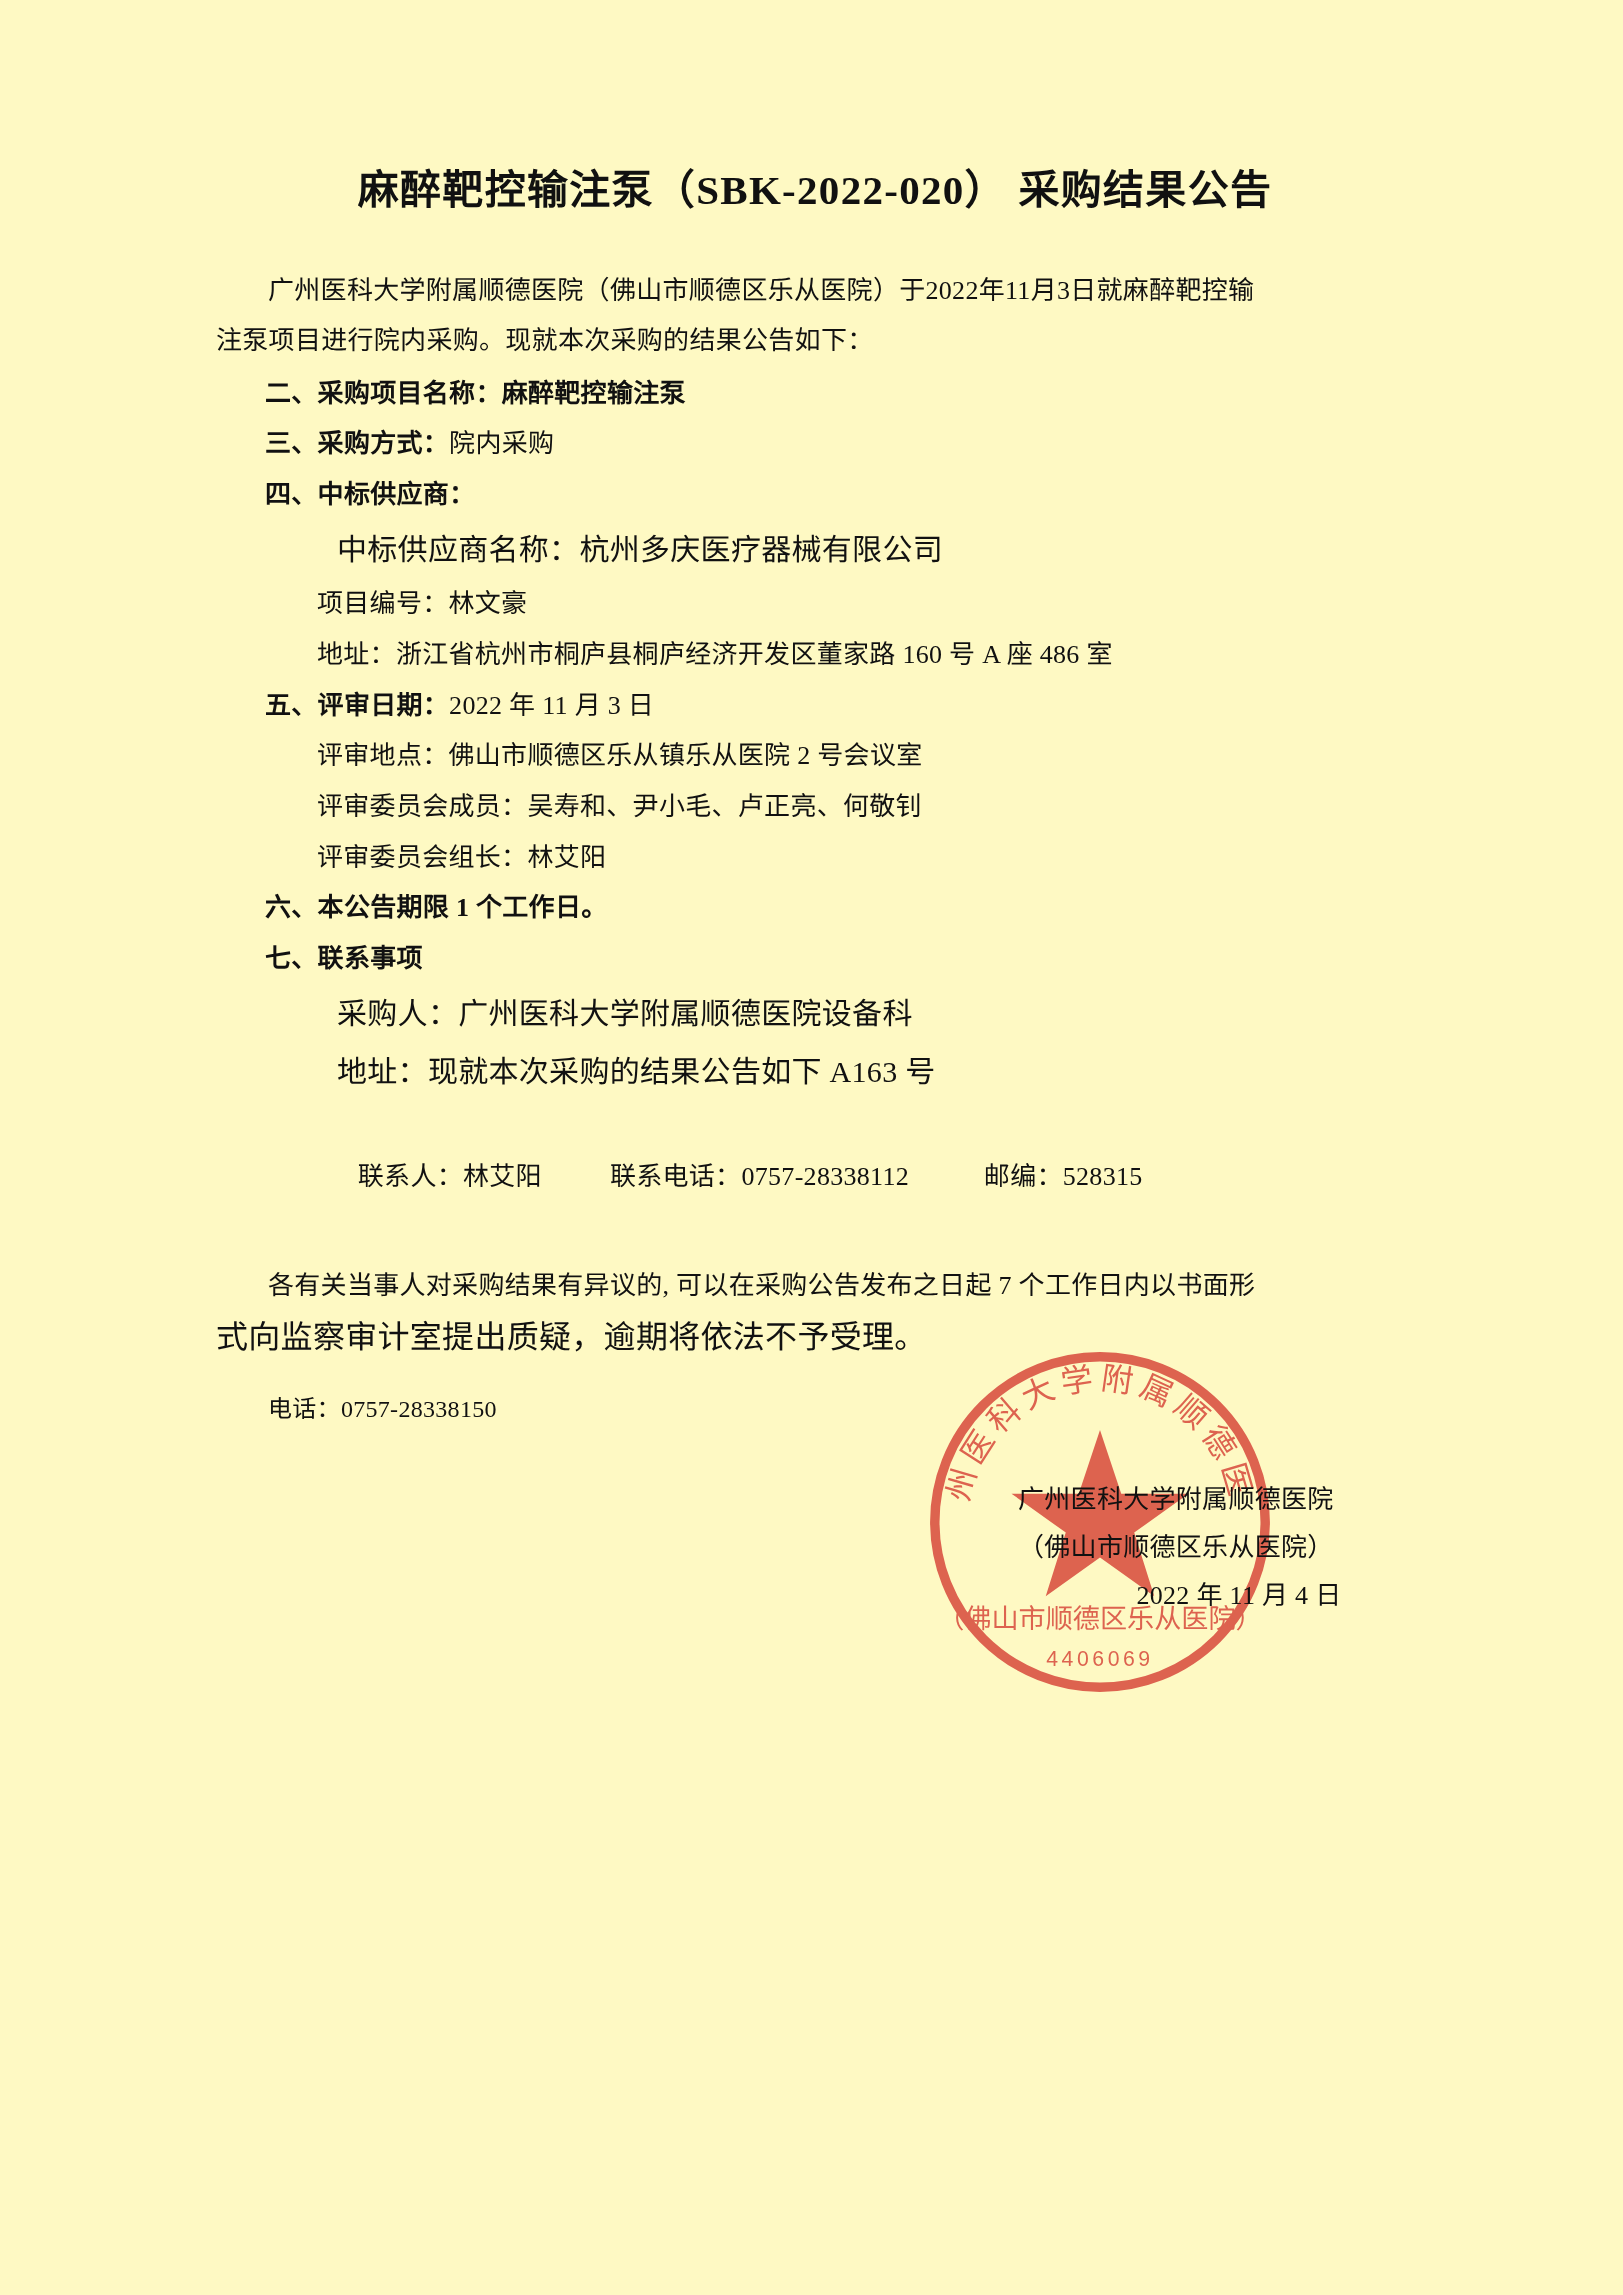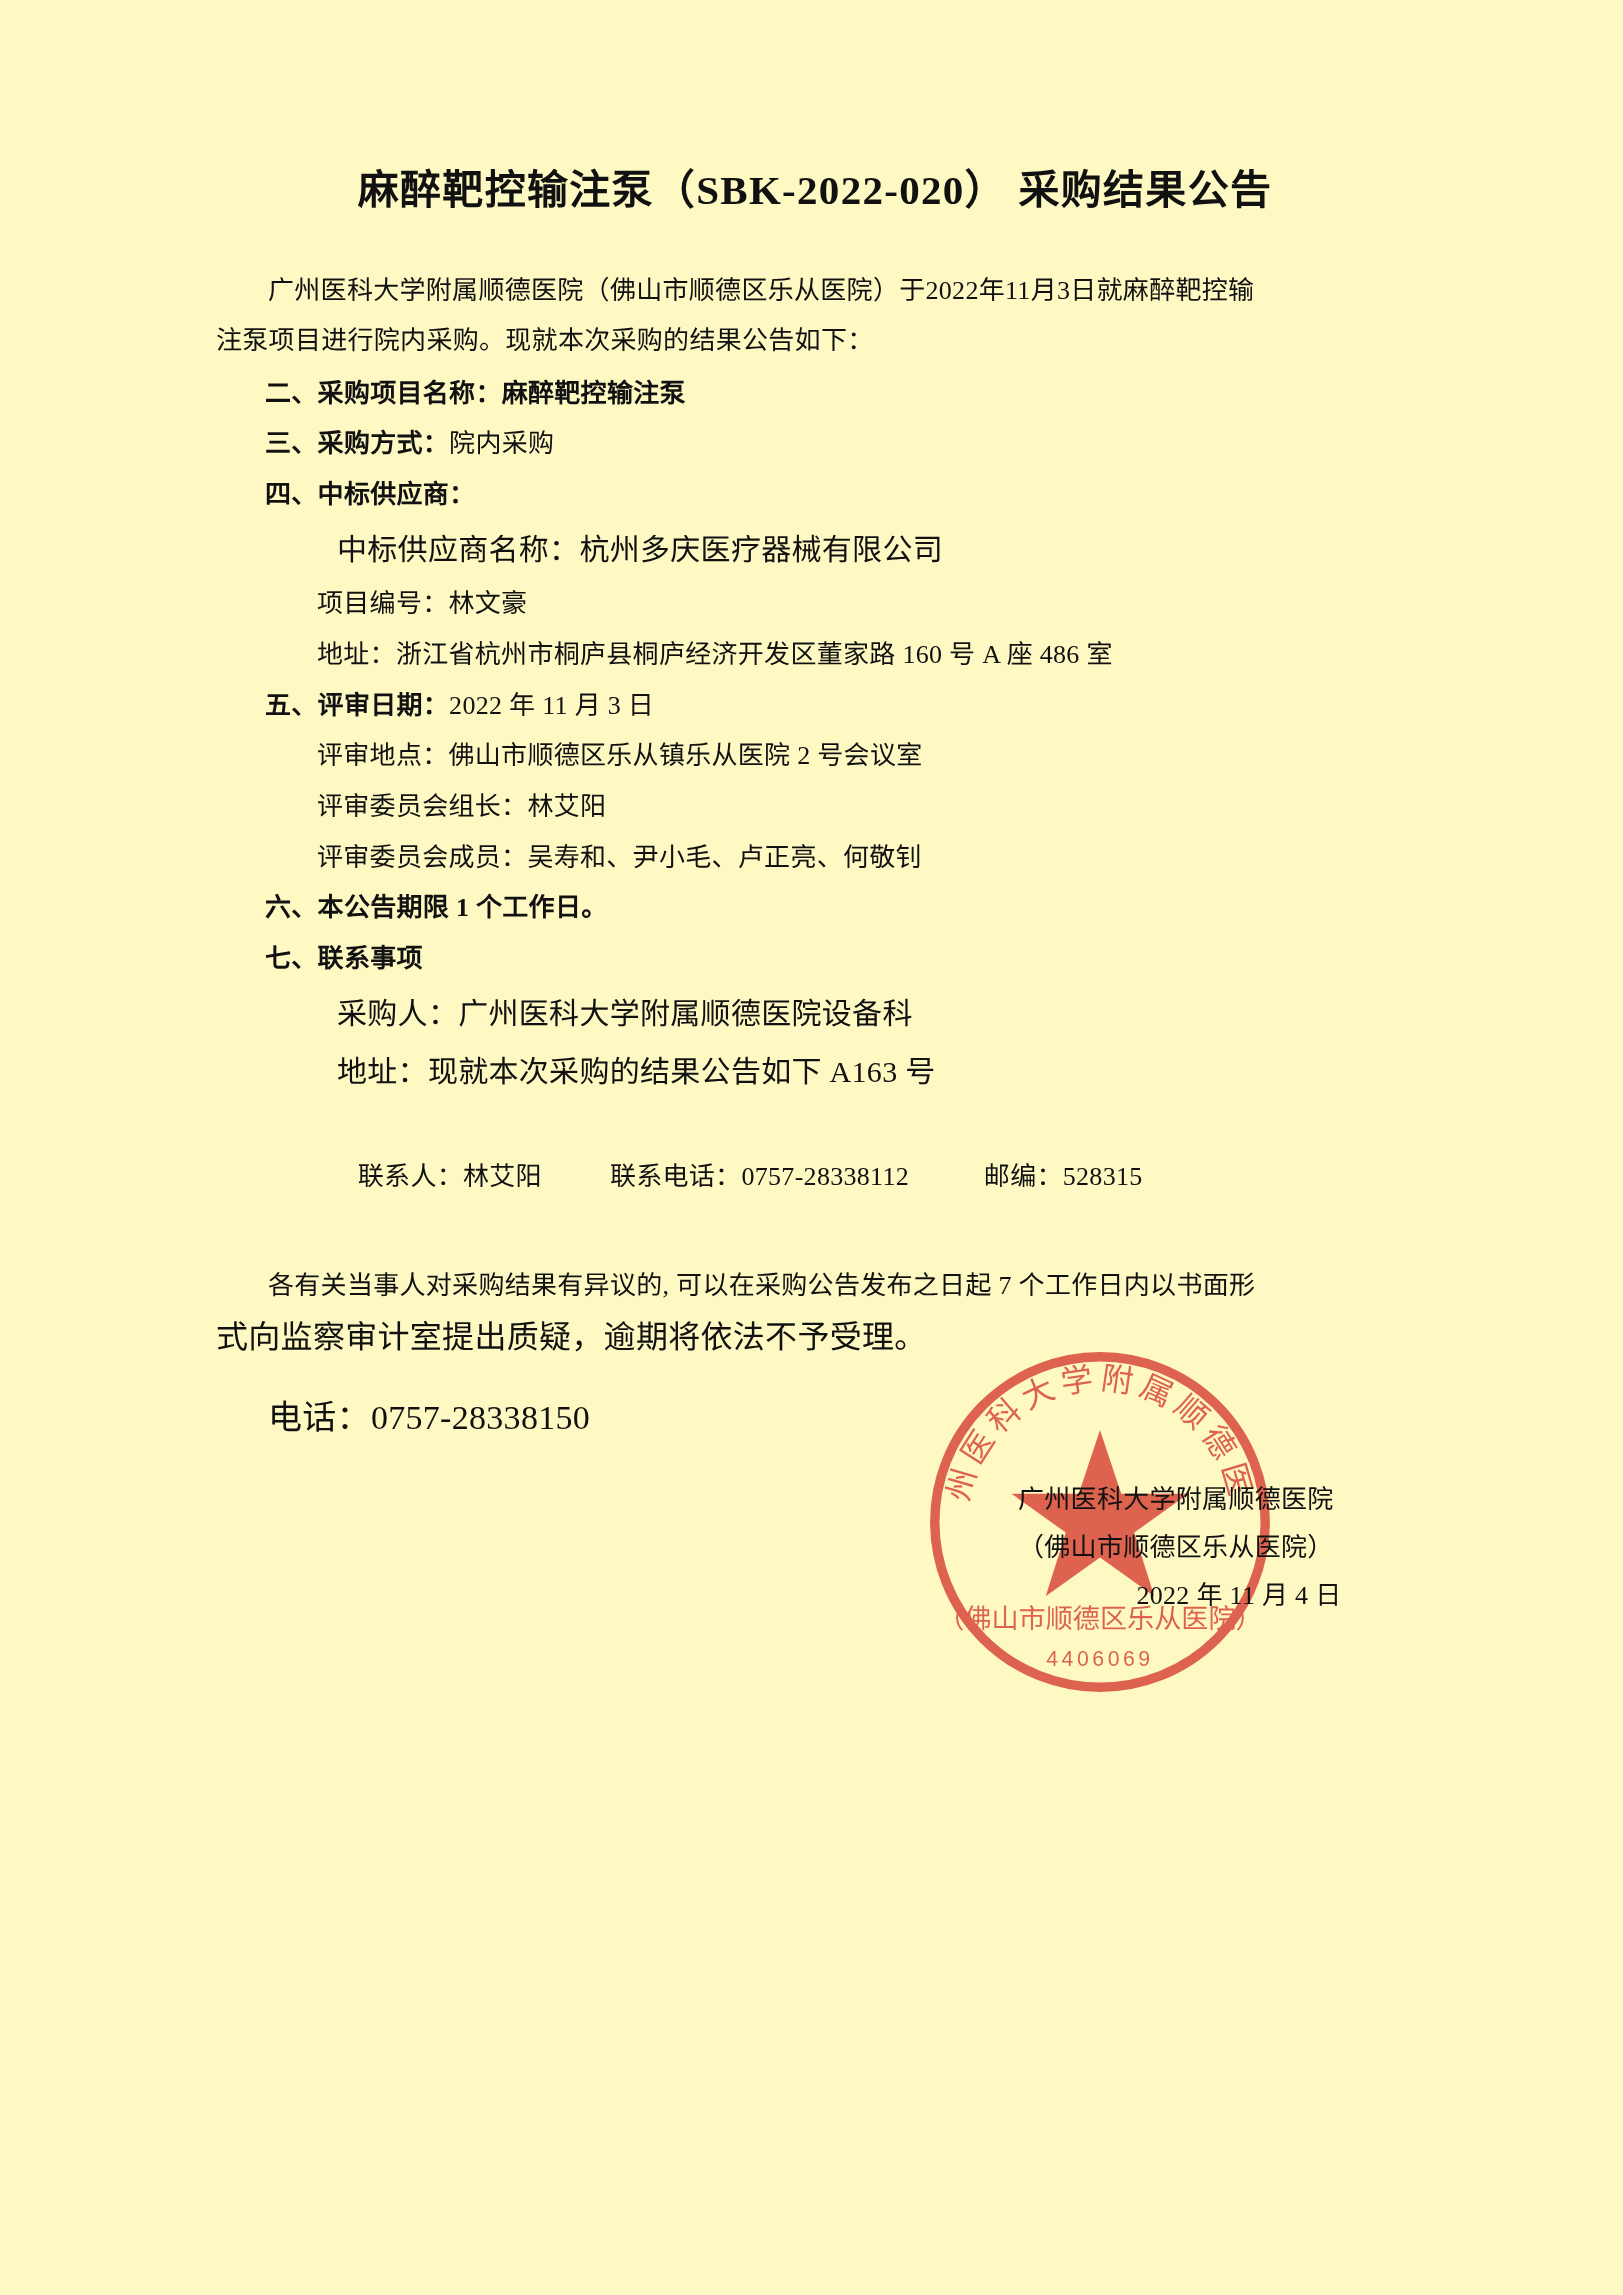--- a/index.html
+++ b/index.html
@@ -91,21 +91,21 @@
     letter-spacing: 0.3px;
   }
   .tail2 {
     font-size: 32px;
     line-height: 1.78;
     text-indent: 0;
     margin: 0;
     letter-spacing: 0.3px;
   }
   .phone {
-    font-size: 34px;
+    font-size: 24px;
     line-height: 1.78;
     text-indent: 52px;
     margin: 22px 0 0 0;
     letter-spacing: 0.3px;
   }
   .signature {
     position: absolute;
     top: 1476px;
     left: 1018px;
     width: 406px;
@@ -170,25 +170,25 @@
 
     <p class="item">
       <span class="lbl">五、评审日期：</span><span>2022 年 11 月 3 日</span>
     </p>
 
     <p class="sub">
       <span>评审地点：</span><span>佛山市顺德区乐从镇乐从医院 2 号会议室</span>
     </p>
 
     <p class="sub">
+      <span>评审委员会成员：</span><span>吴寿和、尹小毛、卢正亮、何敬钊</span>
+    </p>
+
+    <p class="sub">
       <span>评审委员会组长：</span><span>林艾阳</span>
-    </p>
-
-    <p class="sub">
-      <span>评审委员会成员：</span><span>吴寿和、尹小毛、卢正亮、何敬钊</span>
     </p>
 
     <p class="item">
       <span class="lbl">六、本公告期限 1 个工作日。</span>
     </p>
 
     <p class="item">
       <span class="lbl">七、联系事项</span>
     </p>
 

